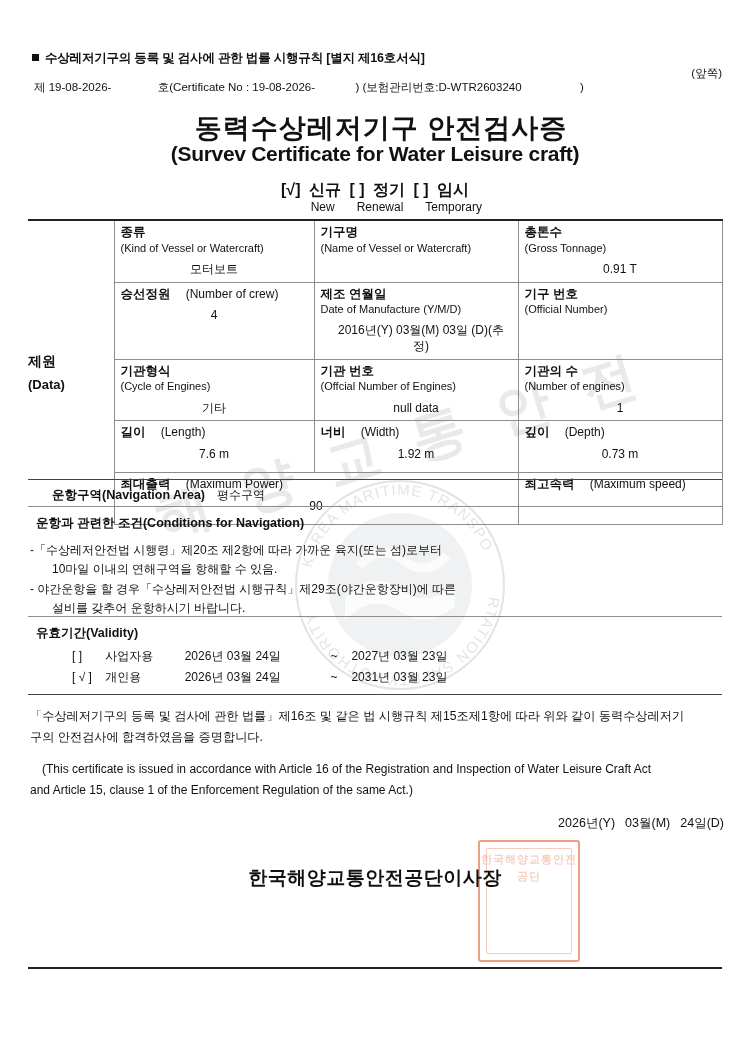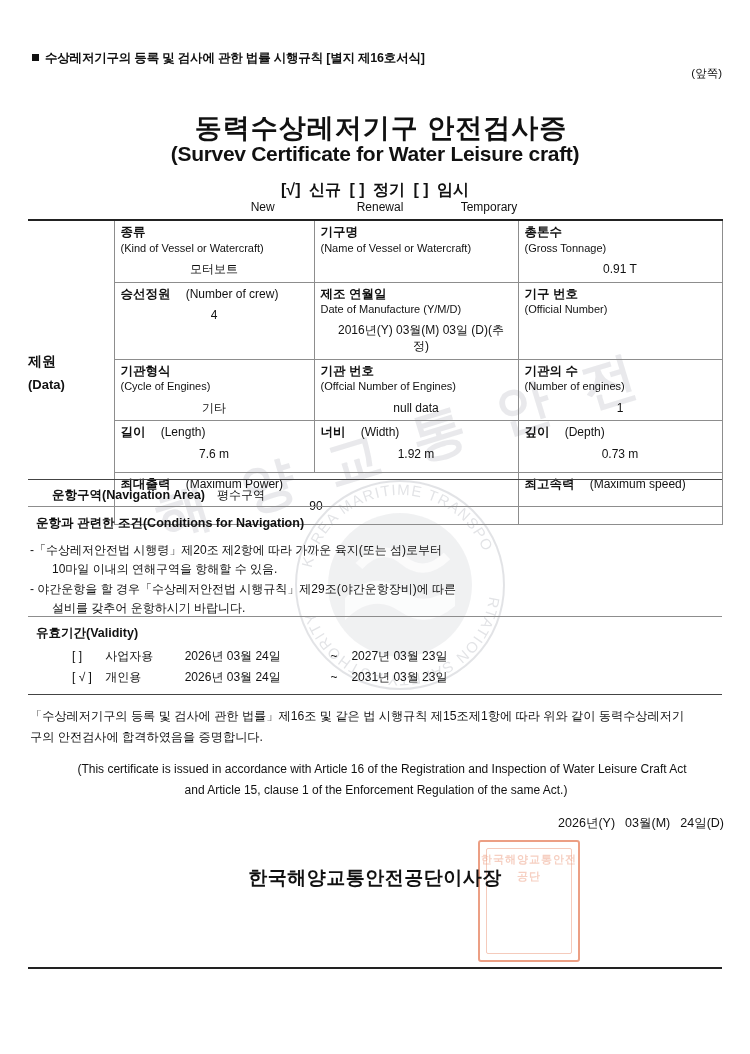--- a/index.html
+++ b/index.html
@@ -118,23 +118,23 @@
   }
   .kind-row span { margin: 0 2px; }
   .kind-sub {
     position: absolute;
     left: 0; right: 0;
     top: 200px;
     text-align: center;
     font-size: 12px;
     white-space: nowrap;
   }
-  .kind-sub .s1 { display:inline-block; width: 84px; text-align:left; }
+  .kind-sub .s1 { display:inline-block; width: 84px; text-align:right; }
   .kind-sub .s2 { display:inline-block; width: 84px; text-align:center; }
-  .kind-sub .s3 { display:inline-block; width: 92px; text-align:right; }
+  .kind-sub .s3 { display:inline-block; width: 92px; text-align:left; }
   .kind-sub-offset { padding-left: 18px; }
 
   
   .tbl {
     position: absolute;
     left: 28px;
     top: 219px;
     width: 694px;
     border-collapse: collapse;
     table-layout: fixed;
@@ -245,21 +245,20 @@
     top: 706px;
     width: 692px;
     font-size: 12.2px;
     line-height: 1.72;
     z-index: 2;
   }
   .stmt .en {
     margin-top: 11px;
     font-size: 12px;
     line-height: 1.72;
-    text-align: center;
   }
   .stmt .en .lead { padding-left: 12px; }
 
   
   .issue-date {
     position: absolute;
     right: 26px;
     top: 815px;
     font-size: 12.5px;
     z-index: 3;
@@ -339,20 +338,31 @@
         <textPath href="#wmArcBot" startOffset="4%">RTATION SAFETY AUTHORITY</textPath>
       </text>
     </svg>
   </div>
 
   <div class="hdr-form-line">
     <span class="hdr-square"></span><span>수상레저기구의 등록 및 검사에 관한 법률 시행규칙 [별지 제16호서식]</span>
   </div>
   <div class="hdr-side">(앞쪽)</div>
 
+  <div class="certno-line">
+    <span>제</span>
+    <span>19-08-2026-</span>
+    <span class="gap-a"></span>
+    <span>호(Certificate No : 19-08-2026-</span>
+    <span class="gap-b"></span>
+    <span>)</span>
+    <span>(보험관리번호:D-WTR2603240</span>
+    <span class="gap-c"></span>
+    <span>)</span>
+  </div>
 
   <div class="title-ko">동력수상레저기구 안전검사증</div>
   <div class="title-en">(Survev Certificate for Water Leisure craft)</div>
 
   <div class="kind-row">
     <span>[√]</span>
     <span>신규</span>
     <span>[  ]</span>
     <span>정기</span>
     <span>[  ]</span>

